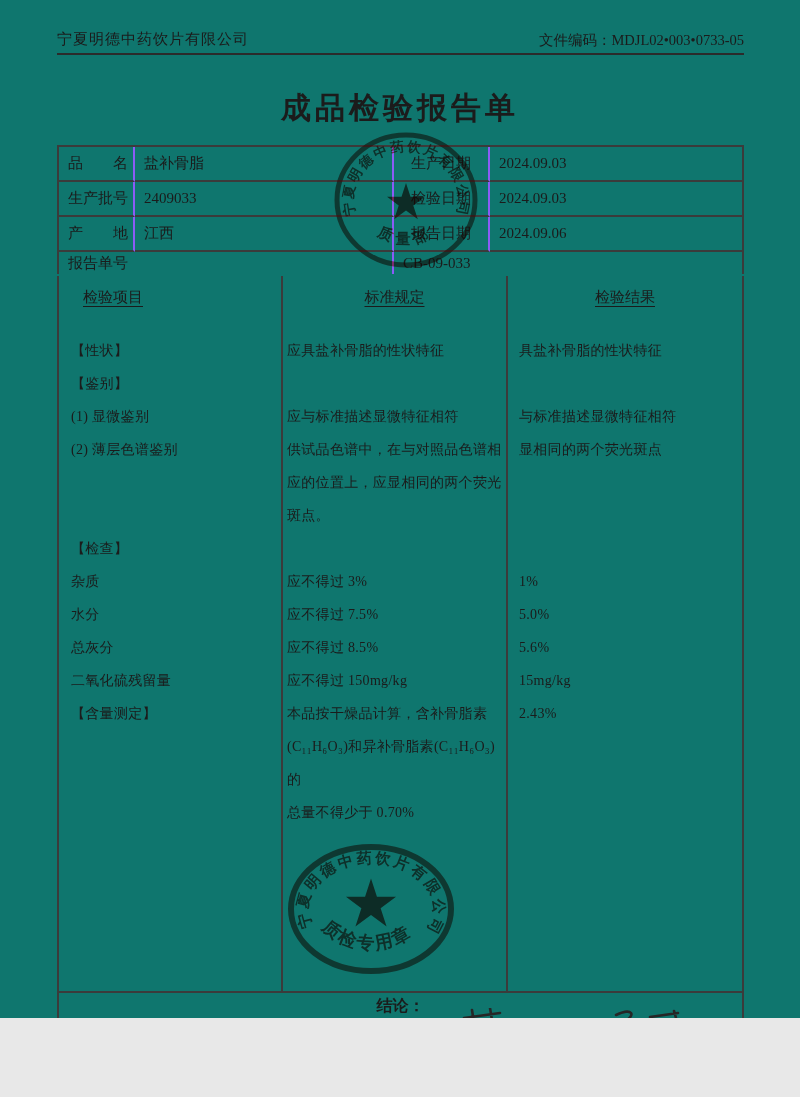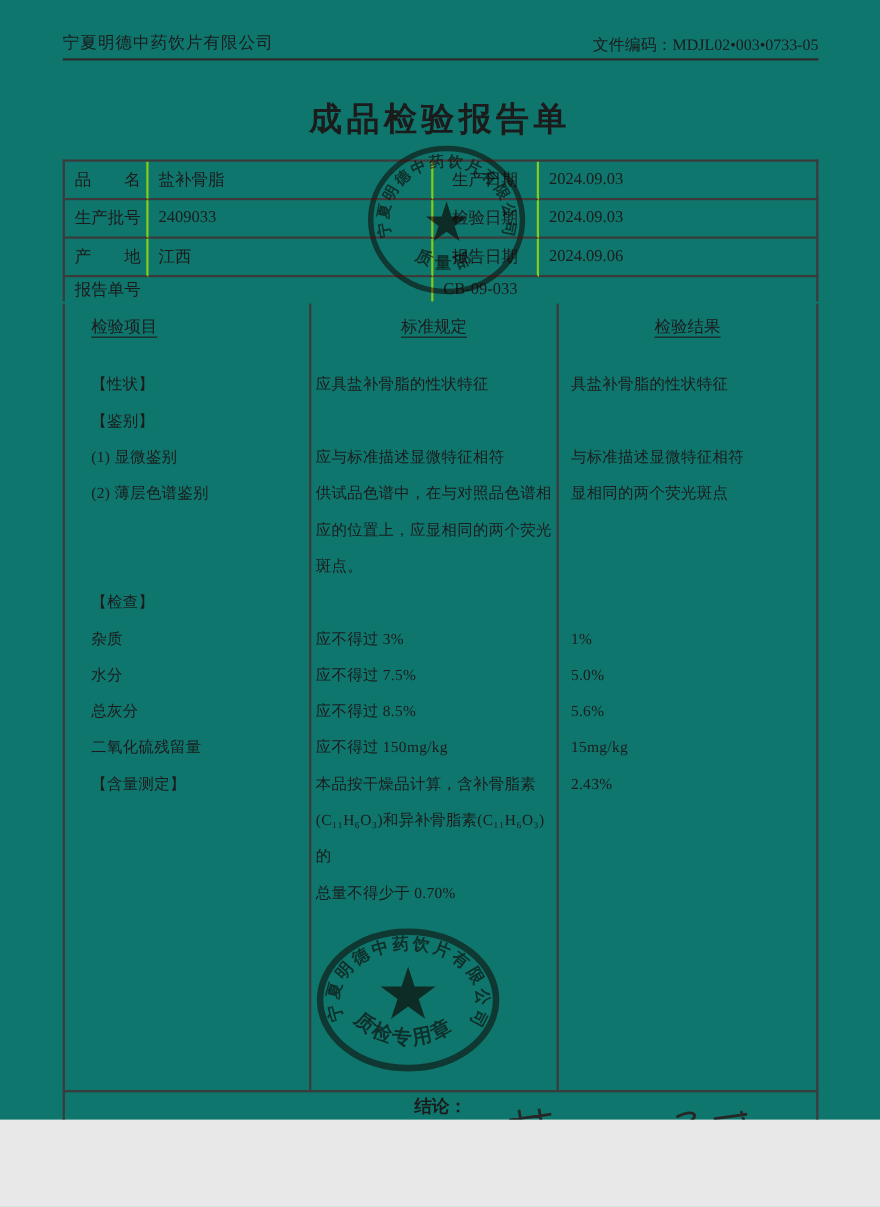--- a/index.html
+++ b/index.html
@@ -22,21 +22,21 @@
 
   
   .info-grid {
     left:57px; top:145px; width:687px;
     display:grid;
     grid-template-columns:76px 259px 96px 254px;
     grid-template-rows:35px 35px 35px 22px;
     border:2px solid #3b3b3b; border-bottom:none;
     font-size:15px;
   }
-  .cell { border-right:2px solid #84cc16; border-bottom:2px solid #3b3b3b;
+  .cell { border-right:2px solid #8b5cf6; border-bottom:2px solid #3b3b3b;
           display:flex; align-items:center; padding-left:9px; overflow:hidden; }
   .cell.center { justify-content:center; padding-left:0;text-align:center; }
   .cell.no-r { border-right:none; }
   .cell.no-b { border-bottom:none; }
   .cell.span2 { grid-column:1 / 3; }
   .cell.span2b { grid-column:3 / 5; }
 
   
   .main-table {
     left:57px; top:276px; width:687px; height:717px;
@@ -47,21 +47,21 @@
   .mt-col.c1 { width:224px; }
   .mt-col.c2 { width:225px; }
   .mt-col.c3 { flex:1; border-right:none; }
   .mt-head { position:absolute; top:12px; left:0; right:0; font-size:15px;
              text-decoration:underline; text-underline-offset:4px; }
   .c1 .mt-head { padding-left:24px; }
   .c2 .mt-head, .c3 .mt-head { text-align:center; }
   .mt-body { position:absolute; top:58px; left:0; right:4px;
              white-space:pre-line; line-height:33px; font-size:14px;
              letter-spacing:0.3px; }
-  .c1 .mt-body { padding-left:24px; }
+  .c1 .mt-body { padding-left:12px; }
   .c2 .mt-body { padding-left:4px; }
   .c3 .mt-body { padding-left:11px; }
 
   
   .conclusion {
     left:57px; top:993px; width:687px; height:29px;
     border:2px solid #3b3b3b; border-top:none;
     display:flex; align-items:center; justify-content:center;
     font-size:16px;
   }

